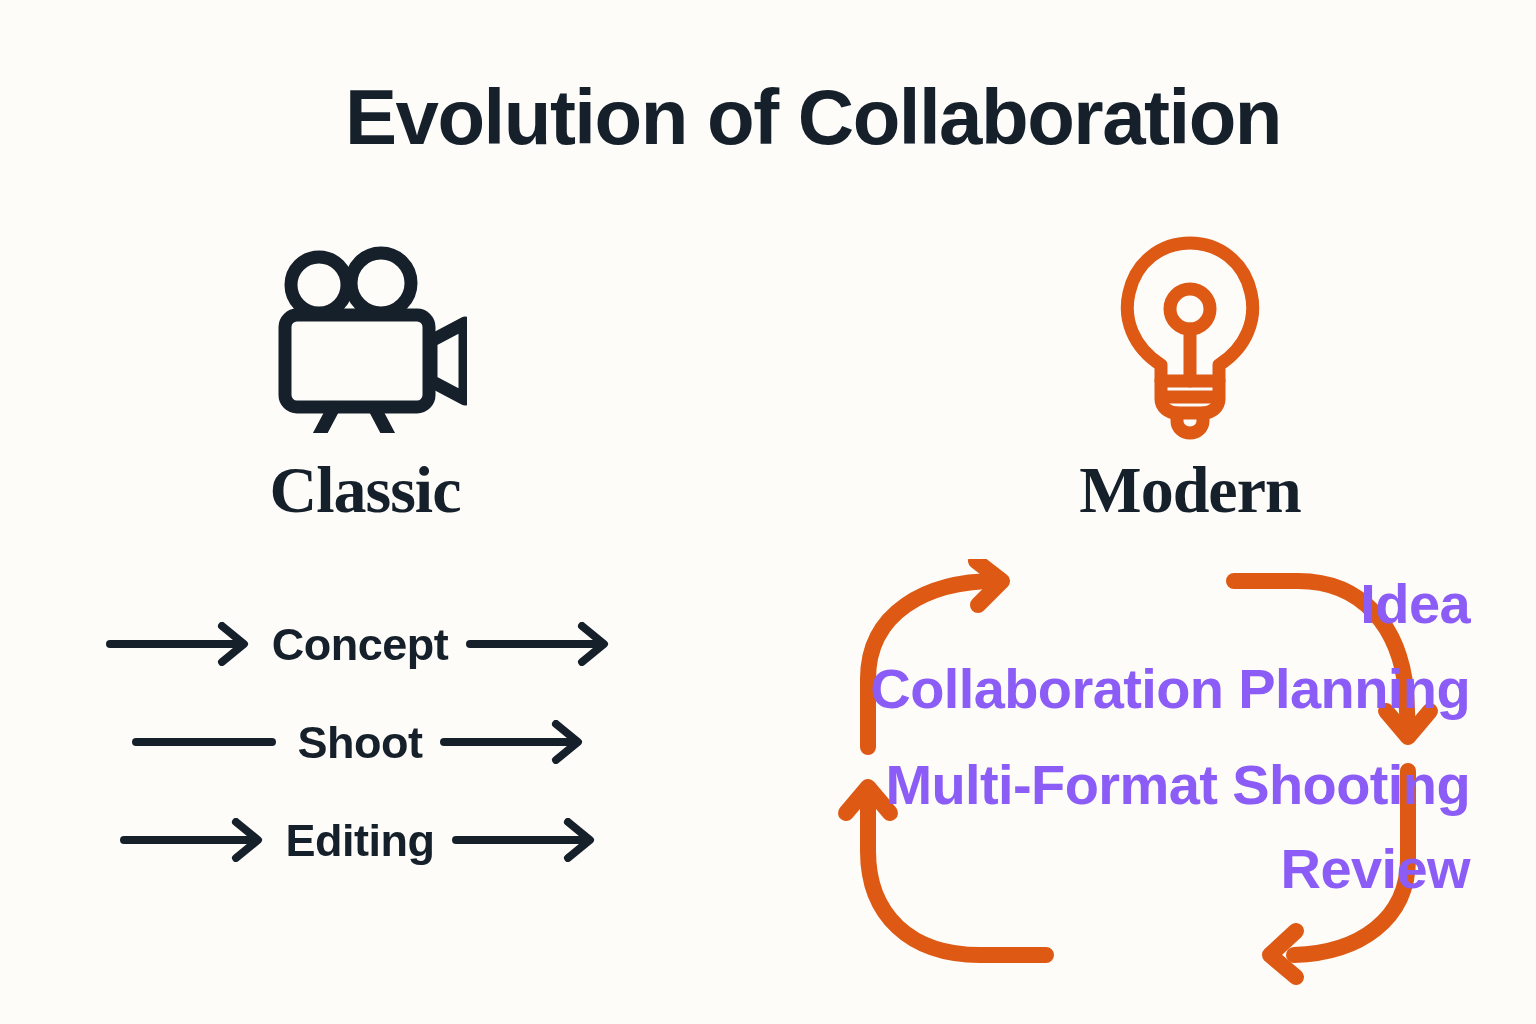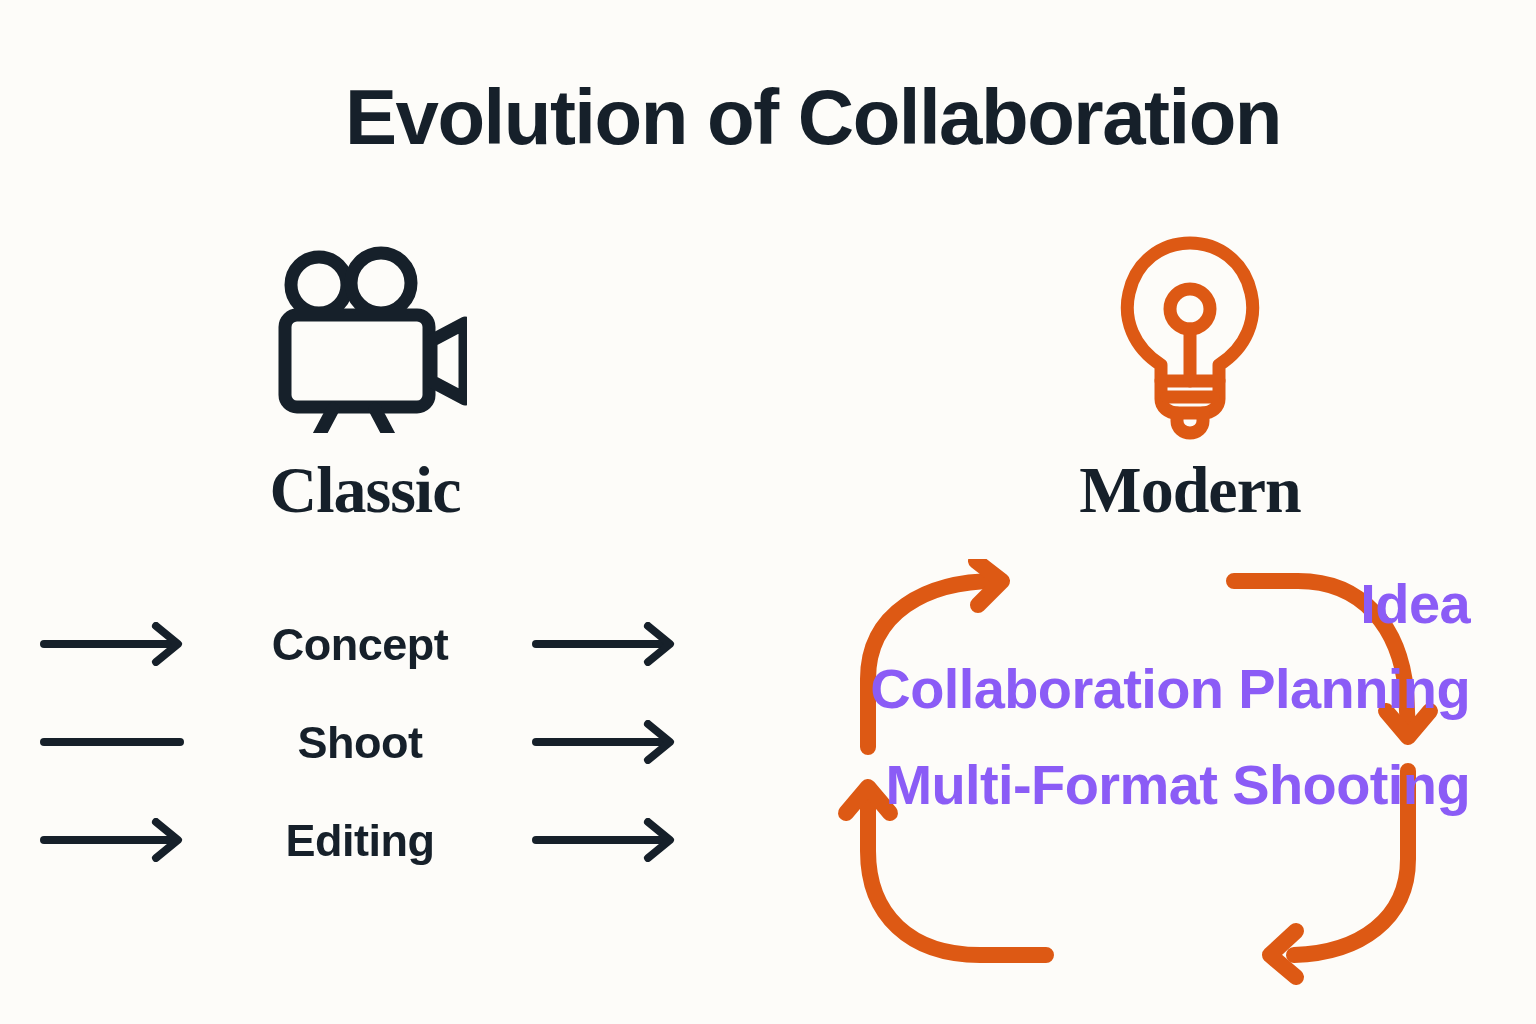--- a/index.html
+++ b/index.html
@@ -73,21 +73,21 @@
   .linear-list {
     margin-top: 72px;
     display: flex;
     flex-direction: column;
     gap: 0px;
   }
   .linear-row {
     height: 98px;
     display: flex;
     align-items: center;
-    justify-content: space-between;
+    justify-content: center;
     gap: 0px;
   }
   .linear-row .arrow-svg { display: block; flex: none; }
   .linear-row .step-label {
     font-size: 45px;
     font-weight: 700;
     color: #16202A;
     letter-spacing: -0.5px;
     white-space: nowrap;
     padding: 0 18px;
@@ -268,18 +268,21 @@
       <div class="cycle-labels">
         <div class="cycle-label lbl-0">
           <span>Idea</span>
         </div>
         <div class="cycle-label lbl-1">
           <span>Collaboration Planning</span>
         </div>
         <div class="cycle-label lbl-2">
           <span>Multi-Format Shooting</span>
         </div>
+        <div class="cycle-label lbl-4">
+          <span>Review</span>
+        </div>
       </div>
 
     </div>
   </div>
 
 </div>
 
 </body></html>

